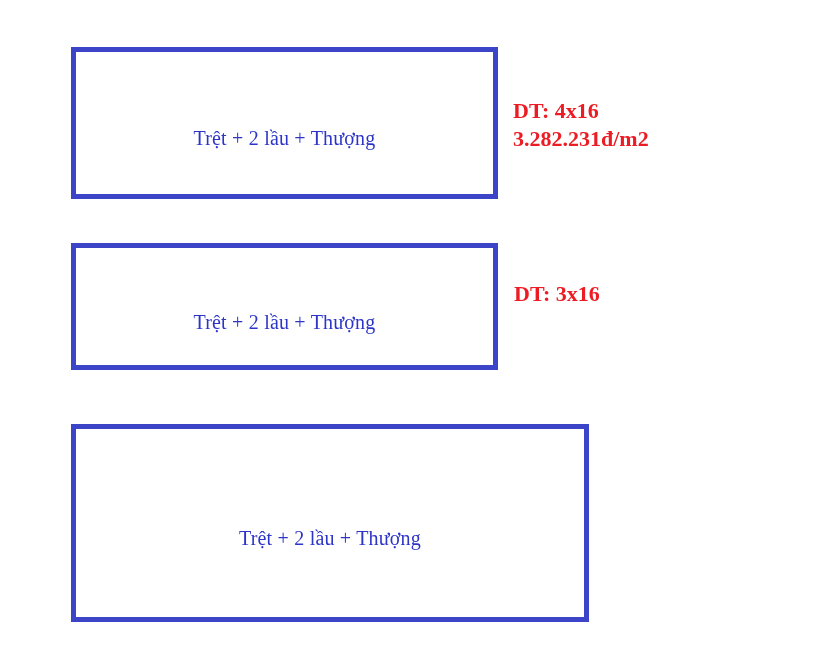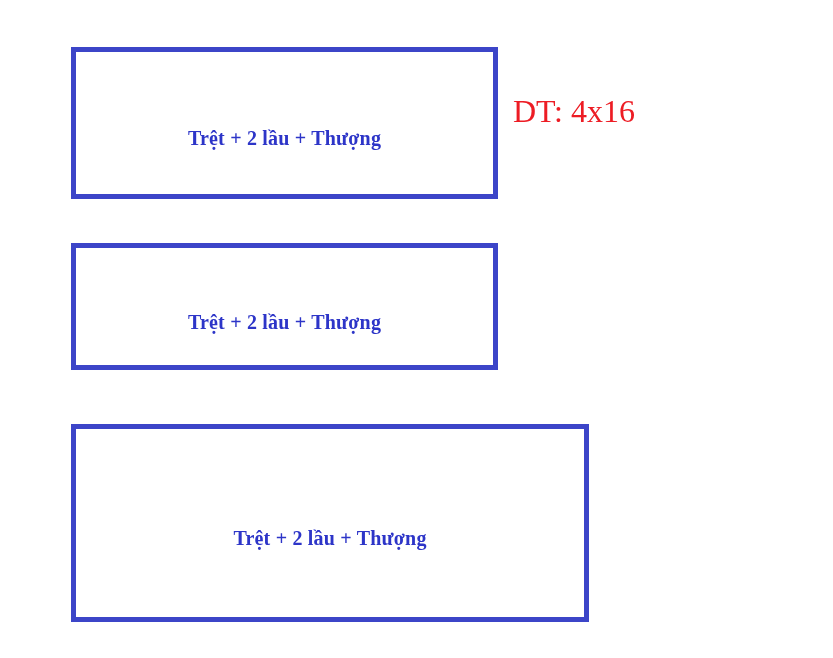--- a/index.html
+++ b/index.html
@@ -19,57 +19,59 @@
     position: absolute;
     box-sizing: border-box;
     border: 5px solid var(--box-border, #3c45c8);
     background: #ffffff;
     display: flex;
     align-items: center;
     justify-content: center;
   }
   .plan-box .structure-label {
     color: var(--box-text, #2d35c8);
-    font-weight: bold;
+    font-weight: normal;
     font-size: 20px;
     letter-spacing: 0.2px;
     white-space: nowrap;
     margin-top: 31px;
   }
   .box-1 { left: 71px; top: 47px;  width: 427px; height: 152px; }
   .box-2 { left: 71px; top: 243px; width: 427px; height: 127px; }
   .box-3 { left: 71px; top: 424px; width: 518px; height: 198px; }
 
   .plan-annotation {
     position: absolute;
     color: var(--label-text, #ed1c24);
-    font-weight: normal;
-    font-size: 32px;
+    font-weight: bold;
+    font-size: 22px;
     line-height: 28px;
     white-space: nowrap;
   }
   .ann-1 { left: 513px; top: 97px;  }
   .ann-2 { left: 514px; top: 280px; }
   .ann-3 { left: 605px; top: 500px; }
 </style>
 </head>
 <body>
 
 <div class="canvas">
 
   <div class="plan-box box-1">
     <span class="structure-label">Trệt + 2 lầu + Thượng</span>
   </div>
   <div class="plan-annotation ann-1">
     <div>DT: 4x16</div>
+    <div>3.282.231đ/m2</div>
   </div>
 
   <div class="plan-box box-2">
     <span class="structure-label">Trệt + 2 lầu + Thượng</span>
   </div>
   <div class="plan-annotation ann-2">
+    <div>DT: 3x16</div>
   </div>
 
   <div class="plan-box box-3">
     <span class="structure-label">Trệt + 2 lầu + Thượng</span>
   </div>
 
 </div>
 
 </body></html>

